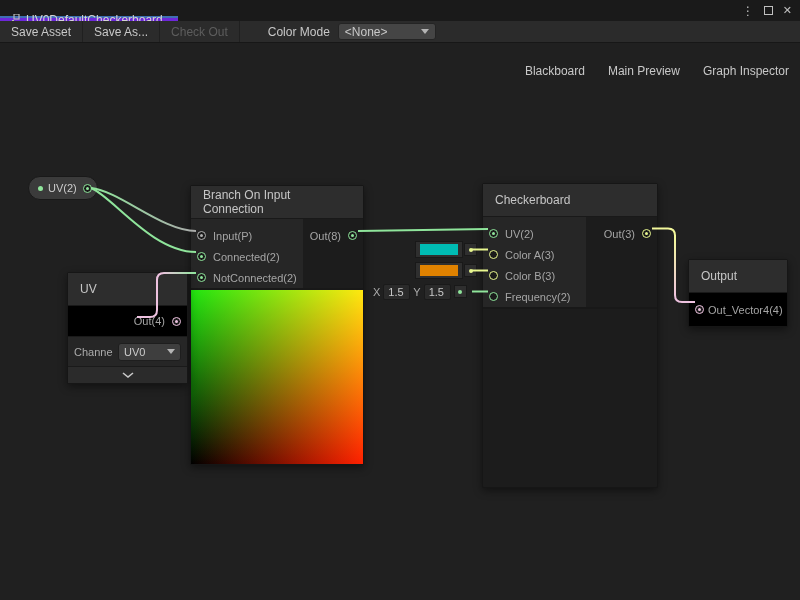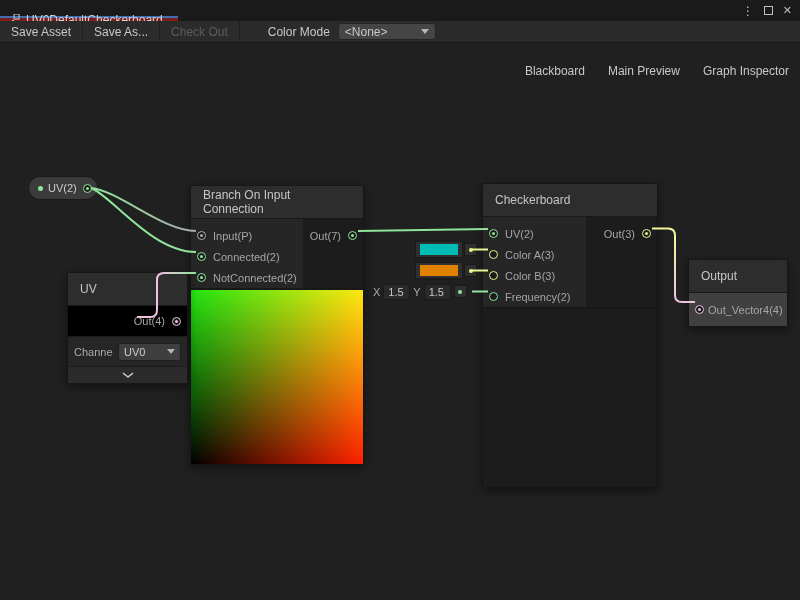--- a/index.html
+++ b/index.html
@@ -3,21 +3,21 @@
 <meta charset="utf-8">
 <style>
   * { margin:0; padding:0; box-sizing:border-box; }
   html,body { width:800px; height:600px; overflow:hidden; background:#202020;
               font-family:"Liberation Sans", sans-serif; }
   .screen { position:relative; width:800px; height:600px; background:#202020; }
 
   
   .tabbar { position:absolute; left:0; top:0; width:800px; height:21px;
             background:#1a1a1a; display:flex; align-items:stretch; }
-  .tab { width:178px; background:#7f1d1d; border-top:2px solid #3e6fb2;
+  .tab { width:178px; background:#6d28d9; border-top:2px solid #3e6fb2;
          display:flex; align-items:center; gap:6px; padding:0 8px;margin-top:16px; }
   .tab-title { color:#d4d4d4; font-size:12px; white-space:nowrap; }
   .win-icons { margin-left:auto; display:flex; align-items:center; gap:10px;
                padding-right:8px; color:#c0c0c0; }
   .win-menu { font-size:12px; cursor:pointer; }
   .win-max { width:9px; height:9px; border:1.5px solid #c0c0c0; }
   .win-close { font-size:11px; cursor:pointer; }
 
   
   .toolbar { position:absolute; left:0; top:21px; width:800px; height:22px;
@@ -106,21 +106,21 @@
   .checker .sec-in { width:103px; height:90px; }
   .checker .sec-out { height:90px; }
   .checker-grad { width:100%; height:178px;
                   background-image:conic-gradient(var(--co) 0 25%, var(--cc) 25% 50%,
                                                   var(--co) 50% 75%, var(--cc) 75%);
                   background-size:117px 117px; background-position:-29px -29px; }
 
   
   .outnode { left:688px; top:259px; width:100px; }
   .outnode .node-title { height:27px; }
-  .outnode .node-body2 { height:33px; background:#404040; display:flex;
+  .outnode .node-body2 { height:33px; background:#000000; display:flex;
                          align-items:center; gap:4px; padding-left:6px; color:#a5a5a5; }
 
   
   .iw { position:absolute; z-index:2; display:flex; align-items:center; gap:1px;
         height:17px; font-size:11px; color:#ababab; }
   .swatch-box { width:48px; height:17px; background:#2f2f2f; border:1px solid #191919;
                 display:flex; align-items:center; justify-content:center; cursor:pointer; }
   .swatch { width:38px; height:11px; }
   .dot-cell { width:13px; height:13px; background:#2f2f2f; border:1px solid #191919;
               display:flex; align-items:center; justify-content:center; }
@@ -216,21 +216,21 @@
           <span class="port p-green connected"></span>
           <span>Connected(2)</span>
         </div>
         <div class="prow">
           <span class="port p-green connected"></span>
           <span>NotConnected(2)</span>
         </div>
       </div>
       <div class="sec-out">
         <div class="prow out">
-          <span>Out(7)</span>
+          <span>Out(8)</span>
           <span class="port p-green connected"></span>
         </div>
       </div>
     </div>
     <div class="preview">
       <div class="uv-grad"></div>
     </div>
   </div>
 
   <div class="node uvnode">

